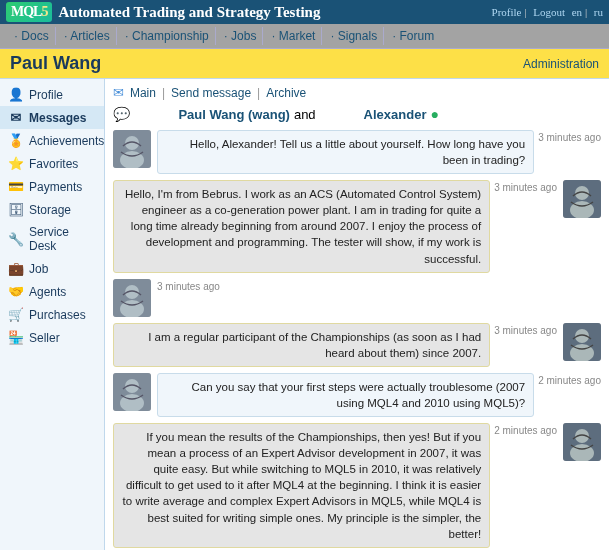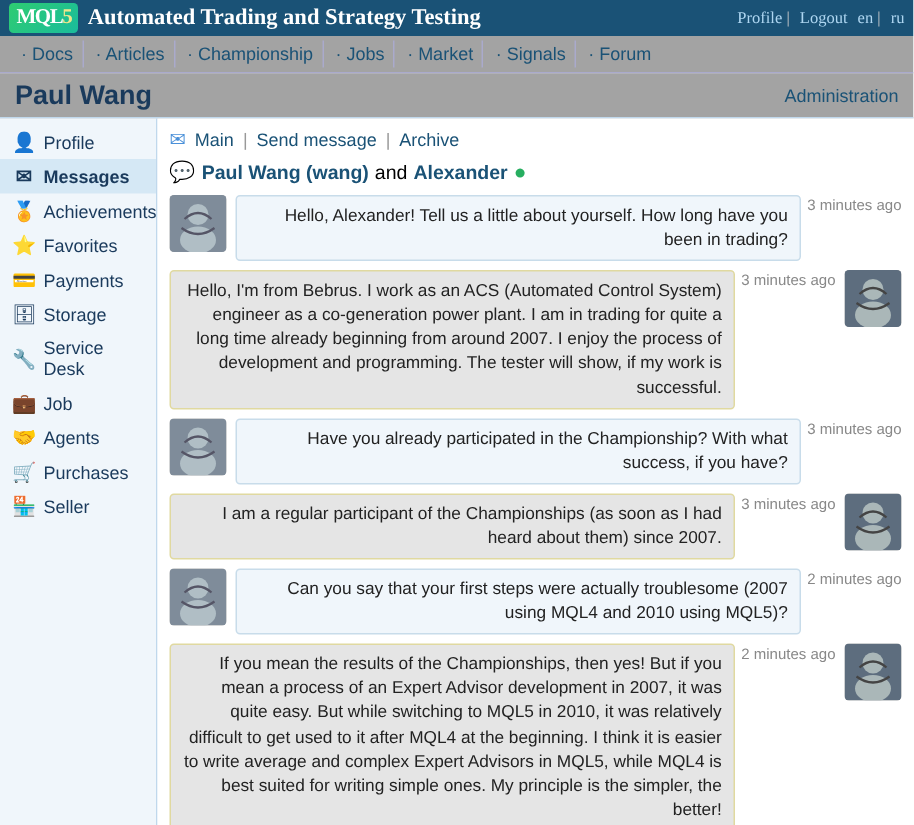--- a/index.html
+++ b/index.html
@@ -41,21 +41,21 @@
       color: #1a5276;
       text-decoration: none;
       font-size: 12px;
       padding: 2px 6px;
       border-right: 1px solid #aac;
     }
     .nav-bar a:last-child { border-right: none; }
 
     
     .user-header {
-      background: #a3a3a3;
+      background: #fde047;
       border-bottom: 1px solid #c0d8ec;
       padding: 4px 10px;
       display: flex;
       justify-content: space-between;
       align-items: center;
     }
     .user-header h1 { font-size: 18px; font-weight: bold; color: #1a3a5c; }
     .user-header a { color: #1a5276; font-size: 12px; text-decoration: none; }
 
     
@@ -99,21 +99,21 @@
 
     
     .chat-header {
       font-size: 13px;
       margin-bottom: 8px;
       display: flex;
       align-items: center;
       gap: 4px;
     }
     .chat-icon { color: #4a90d9; font-size: 14px; }
-    .chat-header a { color: #1a5276; text-decoration: none; font-weight: bold; }
+    .chat-header a { color: #1a5276; text-decoration: none; font-weight: bold; margin-left: 44px; }
     .online-dot { color: #27ae60; font-size: 14px; }
 
     
     .messages { display: flex; flex-direction: column; gap: 6px; }
 
     .msg-row {
       display: flex;
       align-items: flex-start;
       gap: 6px;
     }
@@ -300,23 +300,20 @@
         <div class="avatar">
           <svg viewBox="0 0 38 38" xmlns="http://www.w3.org/2000/svg">
             <rect width="38" height="38" fill="#7f8c9a"></rect>
             <circle cx="19" cy="13" r="7" fill="#b0bec5"></circle>
             <ellipse cx="19" cy="30" rx="12" ry="9" fill="#b0bec5"></ellipse>
             <path d="M10 16 Q19 8 28 16" stroke="#556" stroke-width="1.5" fill="none"></path>
             <path d="M8 22 Q19 30 30 22" stroke="#556" stroke-width="1.5" fill="none"></path>
           </svg>
         </div>
         <div class="bubble-and-time">
-          <div class="msg-bubble left">
-            <span>Have you already participated in the Championship? With what success, if you have?</span>
-          </div>
           <span class="msg-time">3 minutes ago</span>
         </div>
       </div>
 
       <div class="msg-row right">
         <div class="avatar">
           <svg viewBox="0 0 38 38" xmlns="http://www.w3.org/2000/svg">
             <rect width="38" height="38" fill="#5d6d7e"></rect>
             <circle cx="19" cy="13" r="7" fill="#aab7b8"></circle>
             <ellipse cx="19" cy="30" rx="12" ry="9" fill="#aab7b8"></ellipse>

